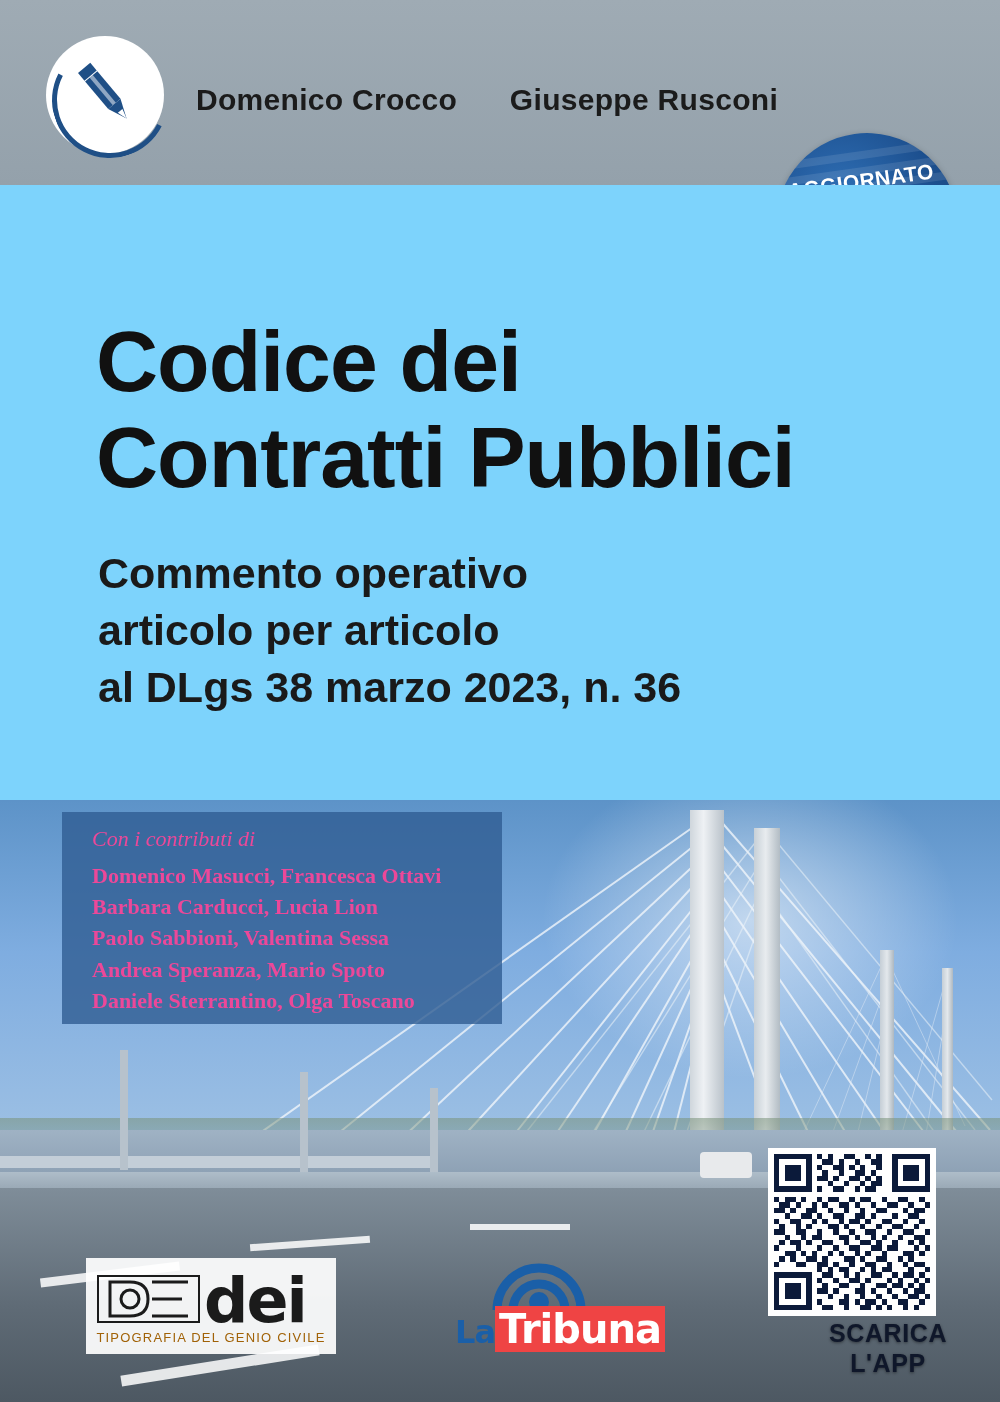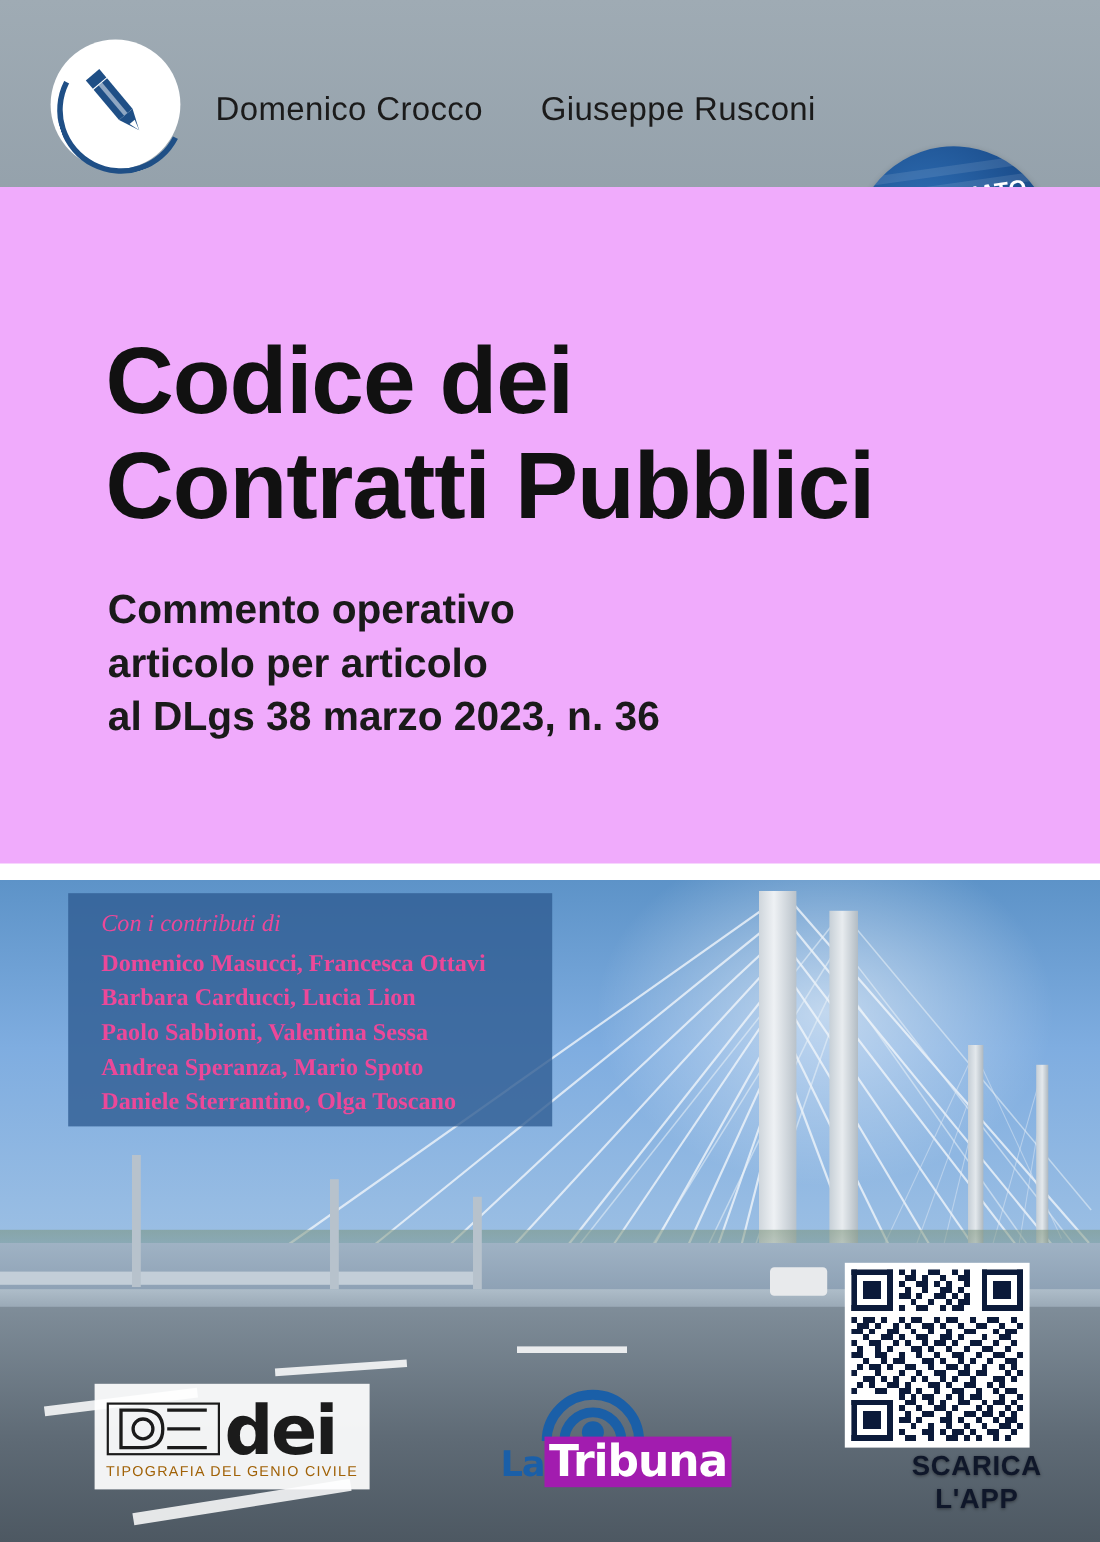--- a/index.html
+++ b/index.html
@@ -55,21 +55,21 @@
     position: absolute;
     left: 22px; top: 20px;
     width: 76px; height: 76px;
   }
   .authors {
     position: absolute;
     left: 196px;
     top: 100px;
     transform: translateY(-50%);
     font-size: 30px;
-    font-weight: normal;
+    font-weight: bold;
     color: #1b1b1b;
     letter-spacing: 0.3px;
     white-space: nowrap;
   }
   .authors span { margin-right: 44px; }
   .authors span:last-child { margin-right: 0; }
 
   
   .seal {
     position: absolute;
@@ -116,41 +116,41 @@
     top: 118px;
     font-size: 17px;
     font-weight: bold;
     letter-spacing: 0.3px;
   }
 
   
   .title-area {
     position: absolute;
     left: 0;
-    top: 170px;
+    top: 185px;
     width: 1000px;
     height: 615px;
-    background: #f0abfc;
+    background: #7dd3fc;
   }
   .title {
     position: absolute;
     left: 96px;
     top: 128px;
     font-size: 86px;
     font-weight: bold;
     line-height: 1.12;
     color: #111111;
     letter-spacing: -1px;
   }
   .title .l2 { display: block; }
   .subtitle {
     position: absolute;
     left: 98px;
     top: 360px;
-    font-size: 37px;
+    font-size: 43px;
     font-weight: bold;
     line-height: 1.32;
     color: #1a1a1a;
   }
   .subtitle span { display: block; }
 
   
   .photo {
     position: absolute;
     left: 0;
@@ -316,21 +316,21 @@
     width: 190px;
     text-align: center;
     font-size: 40px;
     font-weight: bold;
     color: #1a5fa8;
     letter-spacing: -1px;
     font-family: "DejaVu Sans", sans-serif;
   }
   .tribuna-word .la { font-size: 32px; }
   .tribuna-word .rest {
-    background: #a21caf;
+    background: #ef4444;
     color: #ffffff;
     padding: 0 4px;
     text-align: center;
   }
 
   
   .qr-box {
     position: absolute;
     left: 768px;
     top: 1148px;

